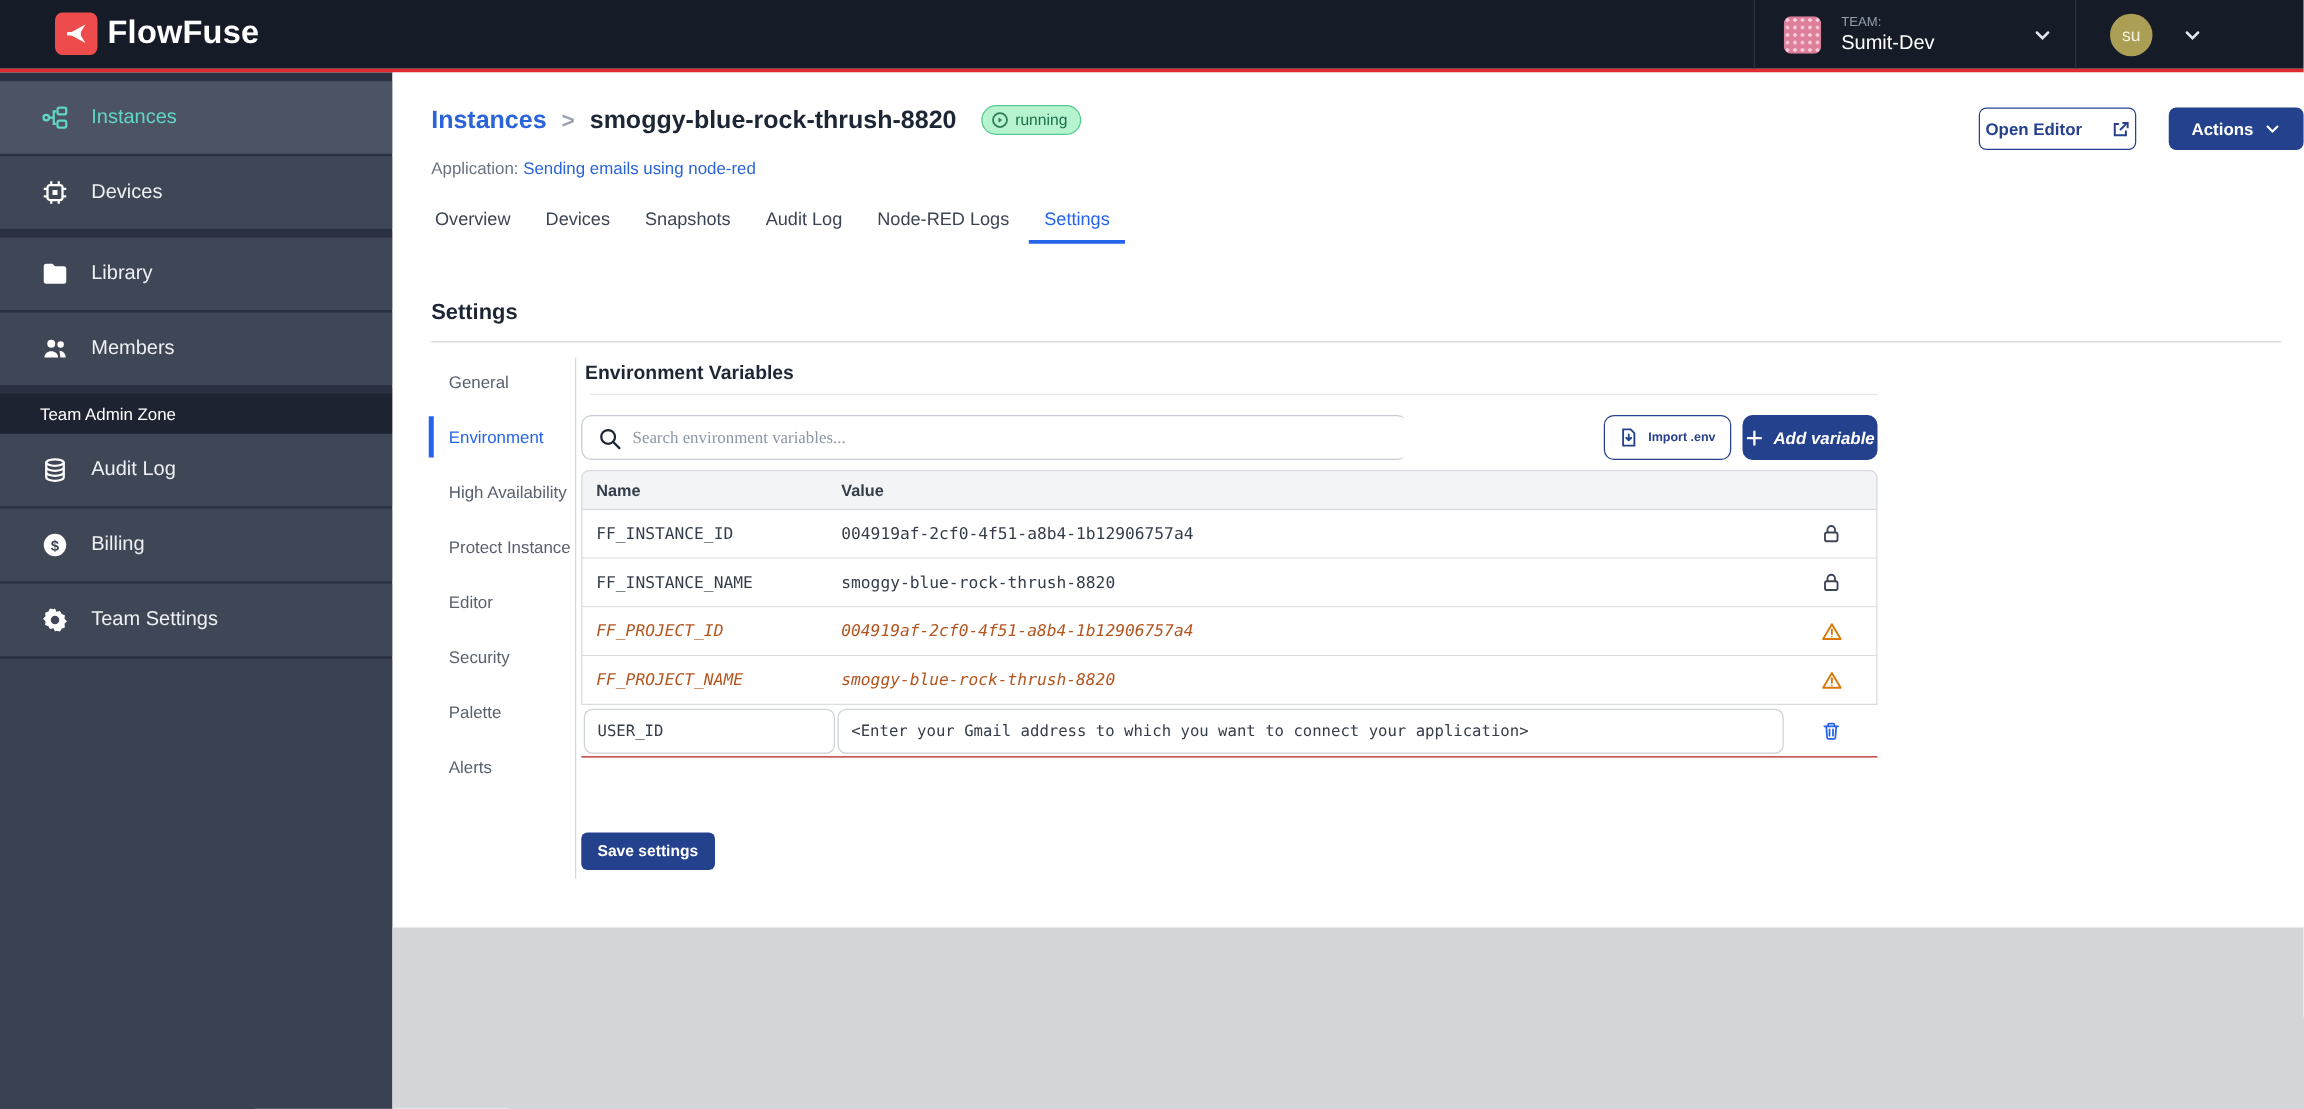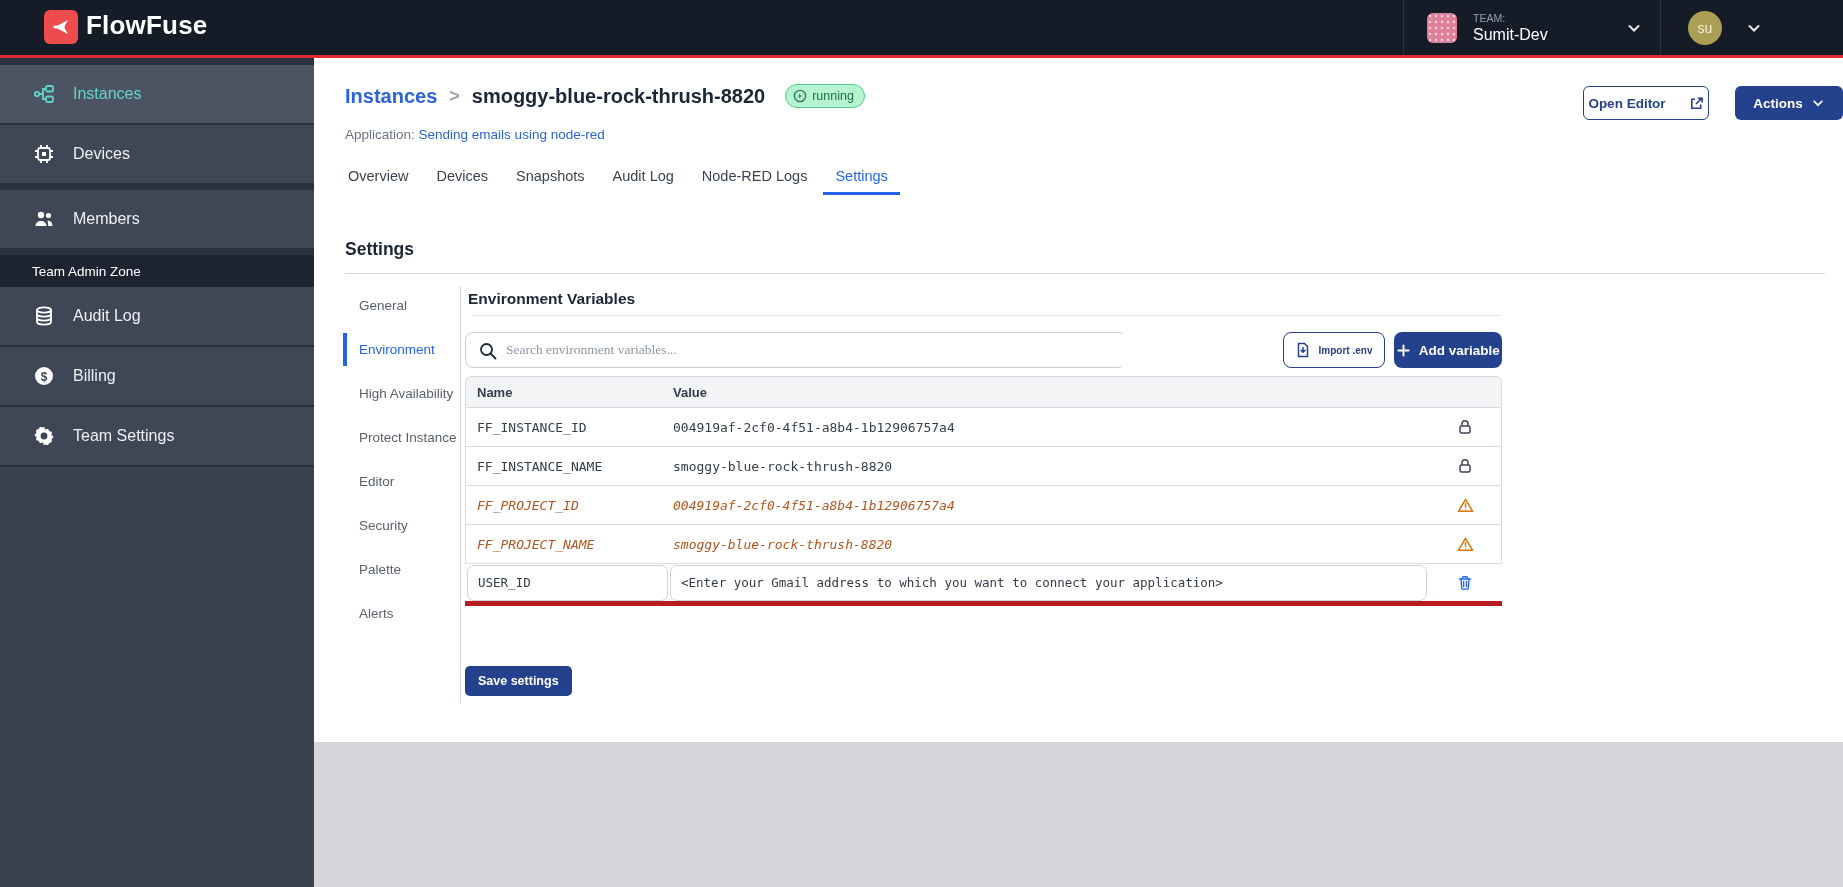--- a/index.html
+++ b/index.html
@@ -80,35 +80,35 @@
   .env-hr { position:absolute; left:7px; top:31px; width:1030px; height:1px; background:#e3e6ea; }
 
   .toolbar { position:absolute; left:0; top:48px; width:1037px; height:36px; display:flex; }
   .searchbox { position:relative; width:779px; height:36px; border:1px solid #c8cdd5; border-radius:8px; background:#fff; }
   .searchbox svg { position:absolute; left:12px; top:8px; color:#1d2635; }
   .searchbox input { position:absolute; left:40px; top:1px; width:720px; height:32px; border:none; outline:none;
     font-size:13.5px; color:#333; font-family:Liberation Serif, serif; }
   .searchbox input::placeholder { color:#8d96a5; }
   .import-btn { margin-left:157px; width:120px; height:36px; background:#fff; border:1.5px solid #27418d; border-radius:8px;
     color:#27418d; font-size:10px; font-weight:700; display:flex; align-items:center; justify-content:center; gap:8px; cursor:pointer; }
-  .add-btn { margin-left:9px; width:128px; height:36px; border-radius:8px; font-size:13.5px; }
+  .add-btn { margin-left:9px; width:128px; height:36px; border-radius:8px; font-size:13.5px;font-style:italic; }
 
   .envtable { position:absolute; left:0; top:92px; width:1037px; }
   .t-head { height:32px; background:#f3f4f6; border:1px solid #d6dade; border-radius:6px 6px 0 0;
     display:flex; align-items:center; font-size:13.5px; font-weight:700; color:#333c49; }
   .t-row { height:39px; border:1px solid #d9dce1; border-top:none; background:#fff; display:flex; align-items:center; }
   .c-name { width:207px; padding-left:11px; font-family:"DejaVu Sans Mono", monospace; font-size:13px; color:#343d4a; }
   .t-head .c-name { font-family:"Liberation Sans", sans-serif; }
   .c-value { flex:1; font-family:"DejaVu Sans Mono", monospace; font-size:13px; color:#343d4a; }
   .t-head .c-value { font-family:"Liberation Sans", sans-serif; }
   .c-icon { width:72px; display:flex; justify-content:center; }
   .t-row.deprecated .c-name, .t-row.deprecated .c-value { color:#b2551f; font-style:italic; }
   .lock-i { color:#3f4654; } .warn-i { color:#d97706; } .trash-i { color:#2563eb; cursor:pointer; }
 
-  .in-row { height:42px; display:flex; align-items:center; border-bottom:5px solid #b91c1c; background:#fff; }
+  .in-row { height:42px; display:flex; align-items:center; border-bottom:1px solid #b91c1c; background:#fff; }
   .in-row input { height:36px; border:1px solid #cdd2d9; border-radius:7px; font-family:"DejaVu Sans Mono", monospace;
     font-size:12.5px; color:#343d4a; padding:0 10px; outline:none; }
   .in-name { width:201px; margin-left:2px; }
   .in-value { width:757px; margin-left:2px; }
   .in-icon { flex:1; display:flex; justify-content:center; }
 
   .save-btn { position:absolute; left:0; top:382px; height:30px; padding:0 13px; border-radius:5px; font-size:12.5px; }
 
   .footer-gray { position:absolute; left:0; right:0; top:684px; bottom:0; background:#d4d6da; }
 </style>
@@ -169,20 +169,28 @@
         <span class="sicon">
           <svg width="22" height="22" viewBox="0 0 22 22" fill="none" stroke="currentColor" stroke-width="1.8">
               <rect x="5" y="5" width="12" height="12" rx="2"></rect>
               <rect x="9" y="9" width="4" height="4" fill="currentColor" stroke="none"></rect>
               <path d="M8 2v3M14 2v3M8 17v3M14 17v3M2 8h3M2 14h3M17 8h3M17 14h3"></path>
             </svg>
         </span>
         <span>Devices</span>
       </div>
       <div class="side-gap"></div>
+      <div class="side-item">
+        <span class="sicon">
+          <svg width="22" height="22" viewBox="0 0 22 22">
+              <path d="M2 5a2 2 0 012-2h5l2 2h7a2 2 0 012 2v10a2 2 0 01-2 2H4a2 2 0 01-2-2z" fill="currentColor"></path>
+            </svg>
+        </span>
+        <span>Library</span>
+      </div>
       <div class="side-item">
         <span class="sicon">
           <svg width="22" height="22" viewBox="0 0 22 22" fill="currentColor">
               <circle cx="8" cy="7" r="3.2"></circle>
               <path d="M2.5 18c0-3 2.5-5 5.5-5s5.5 2 5.5 5z"></path>
               <circle cx="15.5" cy="7.5" r="2.6"></circle>
               <path d="M14.6 12.6c2.8.2 4.9 2.2 4.9 5.4h-4.2"></path>
             </svg>
         </span>
         <span>Members</span>

